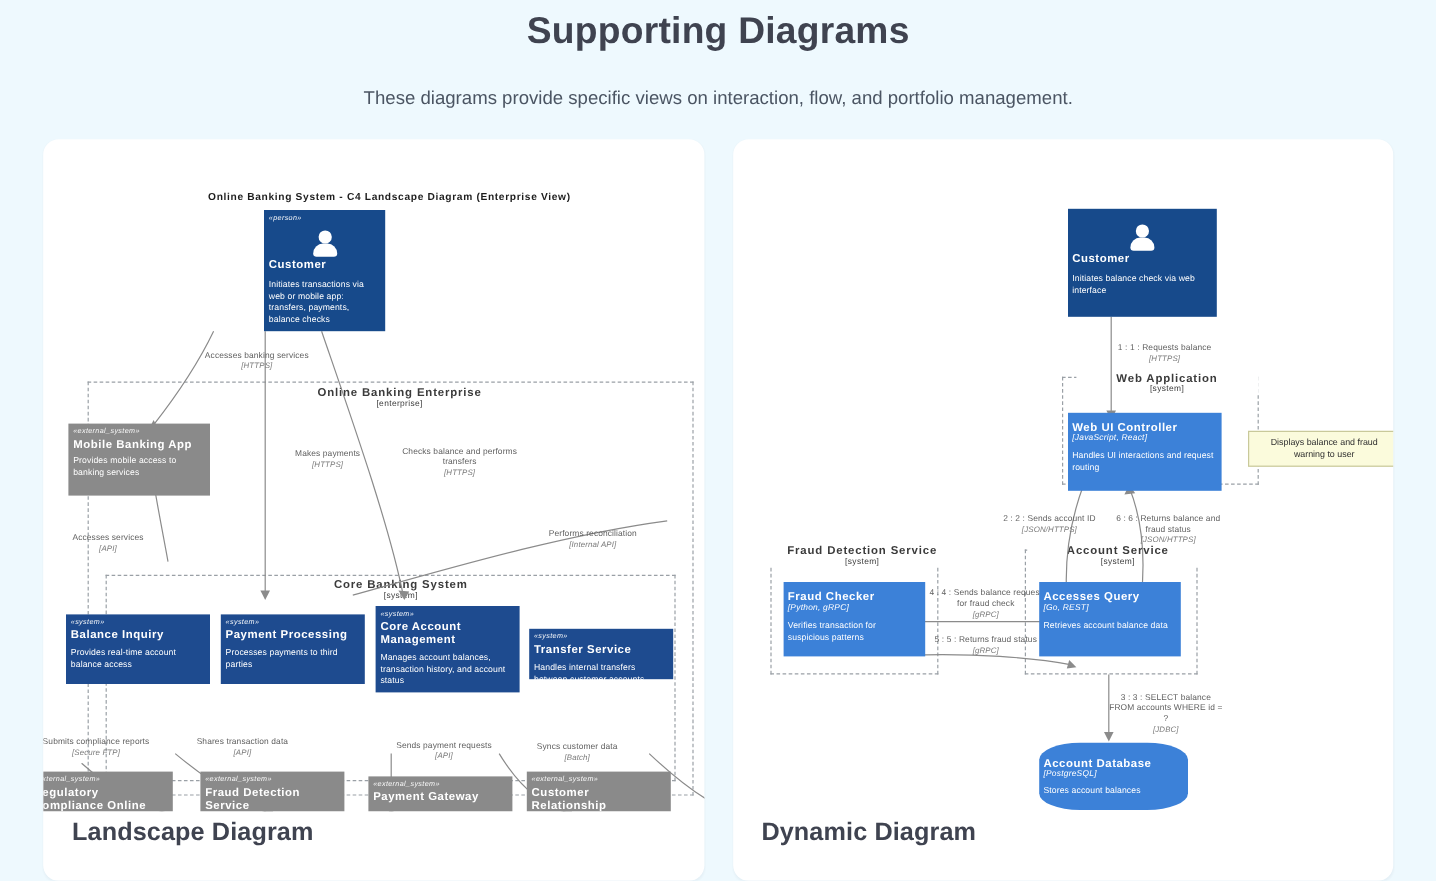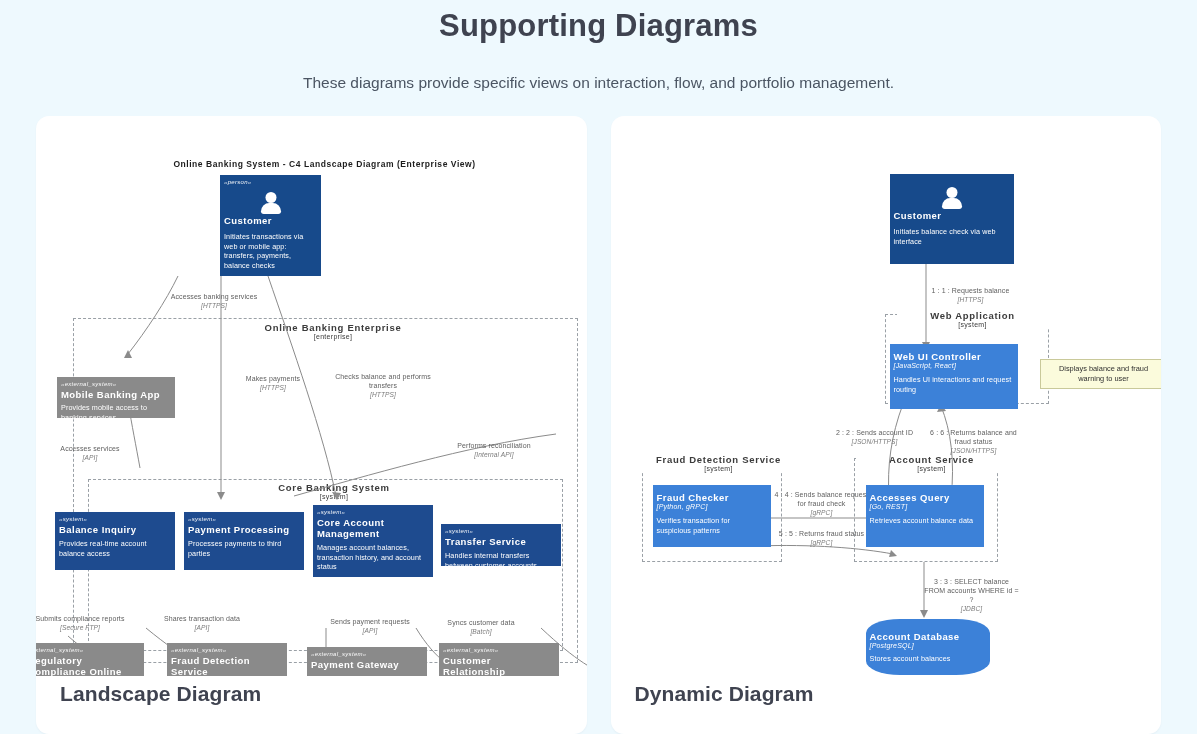--- a/index.html
+++ b/index.html
@@ -175,21 +175,21 @@
           <div class="elabel" style="left:6px;top:320px;width:96px;">
             <span>Accesses services</span>
             <span class="proto">[API]</span>
           </div>
 
           <div class="elabel" style="left:412px;top:317px;width:92px;">
             <span>Performs reconciliation</span>
             <span class="proto">[Internal API]</span>
           </div>
 
-          <div class="node ext" style="left:21px;top:237px;width:118px;height:41px;margin-top:24px;">
+          <div class="node ext" style="left:21px;top:237px;width:118px;height:60px;">
             <div class="stereo">«external_system»</div>
             <div class="nm">Mobile Banking App</div>
             <div class="ds" style="margin-top:3px;">Provides mobile access to banking services</div>
           </div>
 
           <div class="node sys-dark" style="left:19px;top:396px;width:120px;height:58px;">
             <div class="stereo">«system»</div>
             <div class="nm">Balance Inquiry</div>
             <div class="ds" style="margin-top:4px;">Provides real-time account balance access</div>
           </div>

